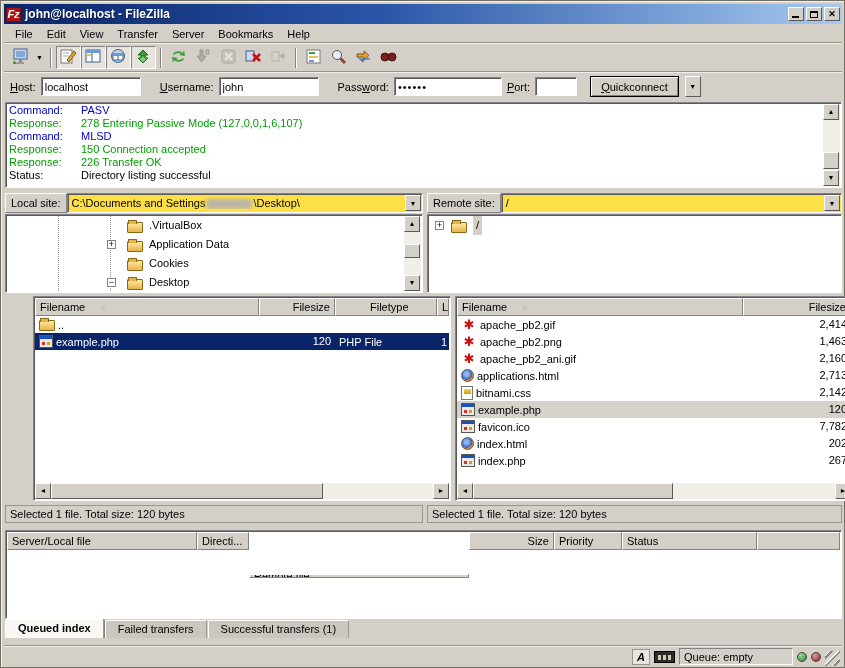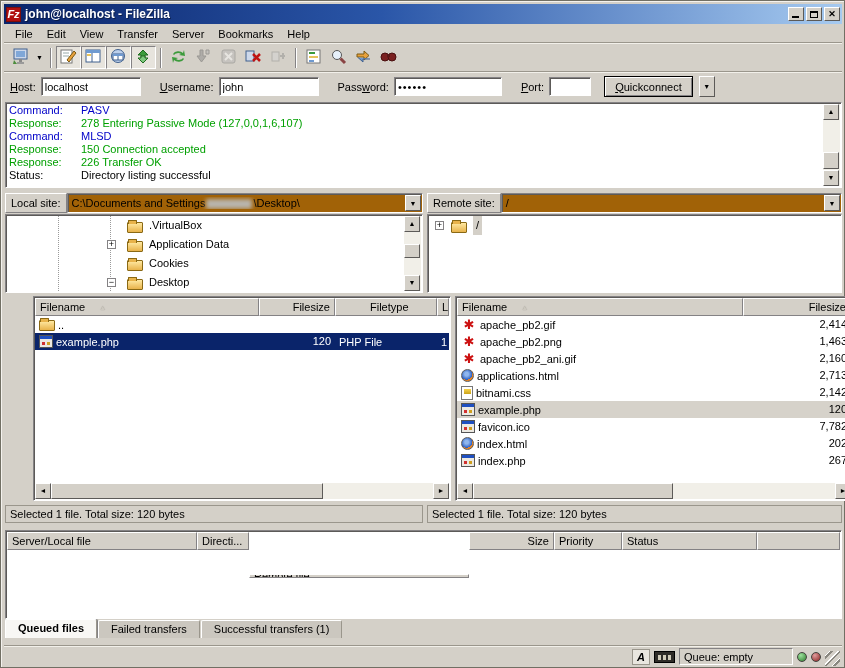--- a/index.html
+++ b/index.html
@@ -70,21 +70,21 @@
   .hscroll { position:absolute; left:0; right:0; bottom:0; height:16px; background:#f1efe8; }
   .sb-btn { position:absolute; width:16px; height:16px; background:#d4d0c8;
     border:1px solid; border-color:#fff #5c5a58 #5c5a58 #fff;
     font-size:7px; line-height:14px; text-align:center; color:#000; }
   .sb-thumb { position:absolute; background:#d4d0c8; border:1px solid; border-color:#fff #5c5a58 #5c5a58 #fff; }
 
   
   .sitebar { position:absolute; height:20px; display:flex; align-items:stretch; }
   .site-label { background:#d4d0c8; border:1px solid; border-color:#fff #848284 #848284 #fff;
     display:flex; align-items:center; padding:0 5px; flex:none; }
-  .combo { flex:1; background:#a16207; border:1px solid; border-color:#848284 #fff #fff #848284;
+  .combo { flex:1; background:#fde047; border:1px solid; border-color:#848284 #fff #fff #848284;
     box-shadow:inset 1px 1px 0 #5c5a58; display:flex; align-items:center; position:relative; padding-left:4px; }
   .combo-arrow { position:absolute; right:1px; top:1px; bottom:1px; width:16px; background:#d4d0c8;
     border:1px solid; border-color:#fff #5c5a58 #5c5a58 #fff;
     display:flex; align-items:center; justify-content:center; font-size:7px; }
   .redacted { display:inline-block; width:46px; height:10px; background:#b8b4ac;
     filter:blur(2px); vertical-align:middle; margin:0 1px; }
 
   
   .treebox { position:absolute; overflow:hidden; }
   .tree-guide { position:absolute; top:0; bottom:0; border-left:1px dotted #9a9a9a; }
@@ -286,21 +286,21 @@
       </div>
     </div>
 
   <div class="qcbar">
     <span id="qc-host-label"><u>H</u>ost:</span>
     <input class="qc-field" style="width: 100px;" value="localhost">
     <span style="margin-left:14px" id="qc-user-label"><u>U</u>sername:</span>
     <input class="qc-field" style="width: 100px;" value="john">
     <span style="margin-left:14px" id="qc-pass-label">Pass<u>w</u>ord:</span>
     <input class="qc-field" style="width: 108px; letter-spacing: 1px;" value="••••••">
-    <span style="margin-left:14px" id="qc-port-label"><u>P</u>ort:</span>
+    <span style="" id="qc-port-label"><u>P</u>ort:</span>
     <input class="qc-field" style="width: 42px;" value="">
     <button class="qc-btn" style="margin-left:8px" id="qc-button"><u>Q</u>uickconnect</button>
     <div class="qc-dd">
         <span>▼</span>
       </div>
   </div>
 
   <div class="log sunken">
     <div class="log-inner" id="log-lines">
         <div class="log-line t-command">
@@ -500,21 +500,21 @@
           <div class="hdr-cell num" style="width: 85px;">Size</div>
           <div class="hdr-cell" style="width: 68px;">Priority</div>
           <div class="hdr-cell" style="width: 135px;">Status</div>
           <div class="hdr-cell" style="flex: 1 1 0%;"></div>
         </div>
       <div style="height:70px"></div>
     </div>
   </div>
 
   <div class="tabs" id="queue-tabs">
-      <div class="tab active">Queued files</div>
+      <div class="tab active">Queued index</div>
       <div class="tab">Failed transfers</div>
       <div class="tab">Successful transfers (1)</div>
     </div>
 
   <div class="statusbar">
     <div class="sb-ascii">A</div>
     <div class="sb-speed"></div>
     <div class="sb-queue">Queue: empty</div>
     <div class="led led-green"></div>
     <div class="led led-red"></div>

